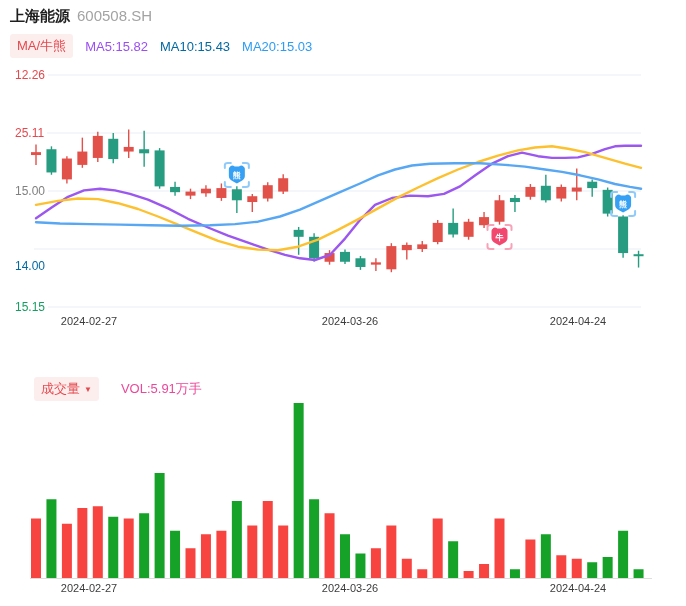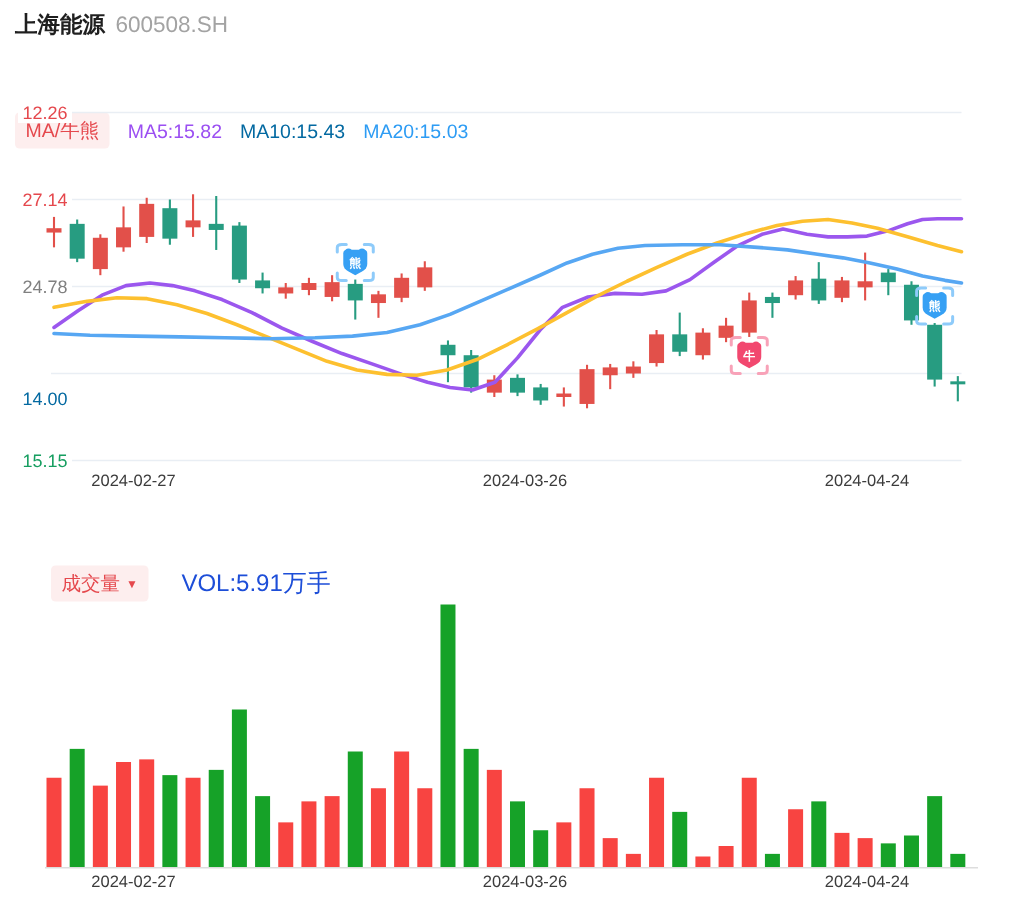--- a/index.html
+++ b/index.html
@@ -2,33 +2,33 @@
 <html><head>
 <meta charset="utf-8">
 <style>
   html,body{margin:0;padding:0;background:#ffffff;}
   body{width:686px;height:606px;position:relative;overflow:hidden;
        font-family:"Liberation Sans","DejaVu Sans",sans-serif;}
   .hdr{position:absolute;top:7px;left:10px;font-size:15px;}
   .hdr .t{font-weight:bold;color:#1f1f1f;}
   .hdr .c{color:#a3a3a3;margin-left:7px;font-weight:normal;}
   .legend{position:absolute;top:34px;left:10px;display:flex;align-items:center;
-          font-size:13px;gap:12px;margin-top:41px;}
+          font-size:13px;gap:12px;}
   .badge{background:#fdeeee;color:#e5484d;padding:3px 7px;border-radius:3px;
          font-size:13px;display:inline-flex;align-items:center;gap:4px;cursor:pointer;}
   .ma5{color:#9b4ff2;} .ma10{color:#0369a1;text-align:center;} .ma20{color:#2d9cf4;}
   svg.chart{position:absolute;top:0;left:0;}
   .ylab{position:absolute;left:12px;font-size:12px;background:#ffffff;
         padding:0 3px;line-height:14px;}
   .xlab{position:absolute;transform:translateX(-50%);font-size:11px;color:#3c3c3c;
         white-space:nowrap;}
   .volhdr{position:absolute;top:341px;left:34px;display:flex;align-items:center;gap:22px;
           font-size:13px;margin-top:36px;}
   .volhdr .arrow{font-size:8px;}
-  .volval{color:#1d4ed8;font-size:16px;}
+  .volval{color:#ec4899;font-size:13px;}
 </style>
 </head>
 <body>
 
 <div class="hdr">
   <span class="t">上海能源</span><span class="c">600508.SH</span>
 </div>
 
 <div class="legend">
   <span class="badge">MA/牛熊</span>
@@ -194,22 +194,22 @@
       <path d="M 12 7 L 12 10 Q 12 12 9 12 L 6 12" fill="none" stroke="#8ecbfa" stroke-width="2" stroke-linecap="round"></path>
       <circle cx="-4.5" cy="-7" r="2.4" fill="#36a0f4"></circle>
       <circle cx="4.5" cy="-7" r="2.4" fill="#36a0f4"></circle>
       <path d="M -8 -6 Q -8 -8.5 -5.5 -8.5 L 5.5 -8.5 Q 8 -8.5 8 -6 L 8 1 Q 8 4 4.5 6 L 0 8.5 L -4.5 6 Q -8 4 -8 1 Z" fill="#36a0f4"></path>
       <text x="0" y="2.8" text-anchor="middle" fill="#ffffff" font-size="8" font-weight="bold">熊</text>
     </g>
   </svg>
 
 <div id="ylabels">
     <div class="ylab" style="color: rgb(229, 72, 77); top: 68px;">12.26</div>
-    <div class="ylab" style="color: rgb(229, 72, 77); top: 126px;">27.14</div>
-    <div class="ylab" style="color: rgb(128, 128, 128); top: 184px;">24.78</div>
+    <div class="ylab" style="color: rgb(229, 72, 77); top: 126px;">25.11</div>
+    <div class="ylab" style="color: rgb(128, 128, 128); top: 184px;">15.00</div>
     <div class="ylab" style="color: #0369a1; top: 259px;">14.00</div>
     <div class="ylab" style="color: rgb(22, 158, 96); top: 300px;">15.15</div>
   </div>
 
 <div id="xlabels">
     <div class="xlab" style="top: 315px; left: 89px;">2024-02-27</div>
     <div class="xlab" style="top: 315px; left: 350px;">2024-03-26</div>
     <div class="xlab" style="top: 315px; left: 578px;">2024-04-24</div>
     <div class="xlab" style="top: 582px; left: 89px;">2024-02-27</div>
     <div class="xlab" style="top: 582px; left: 350px;">2024-03-26</div>

